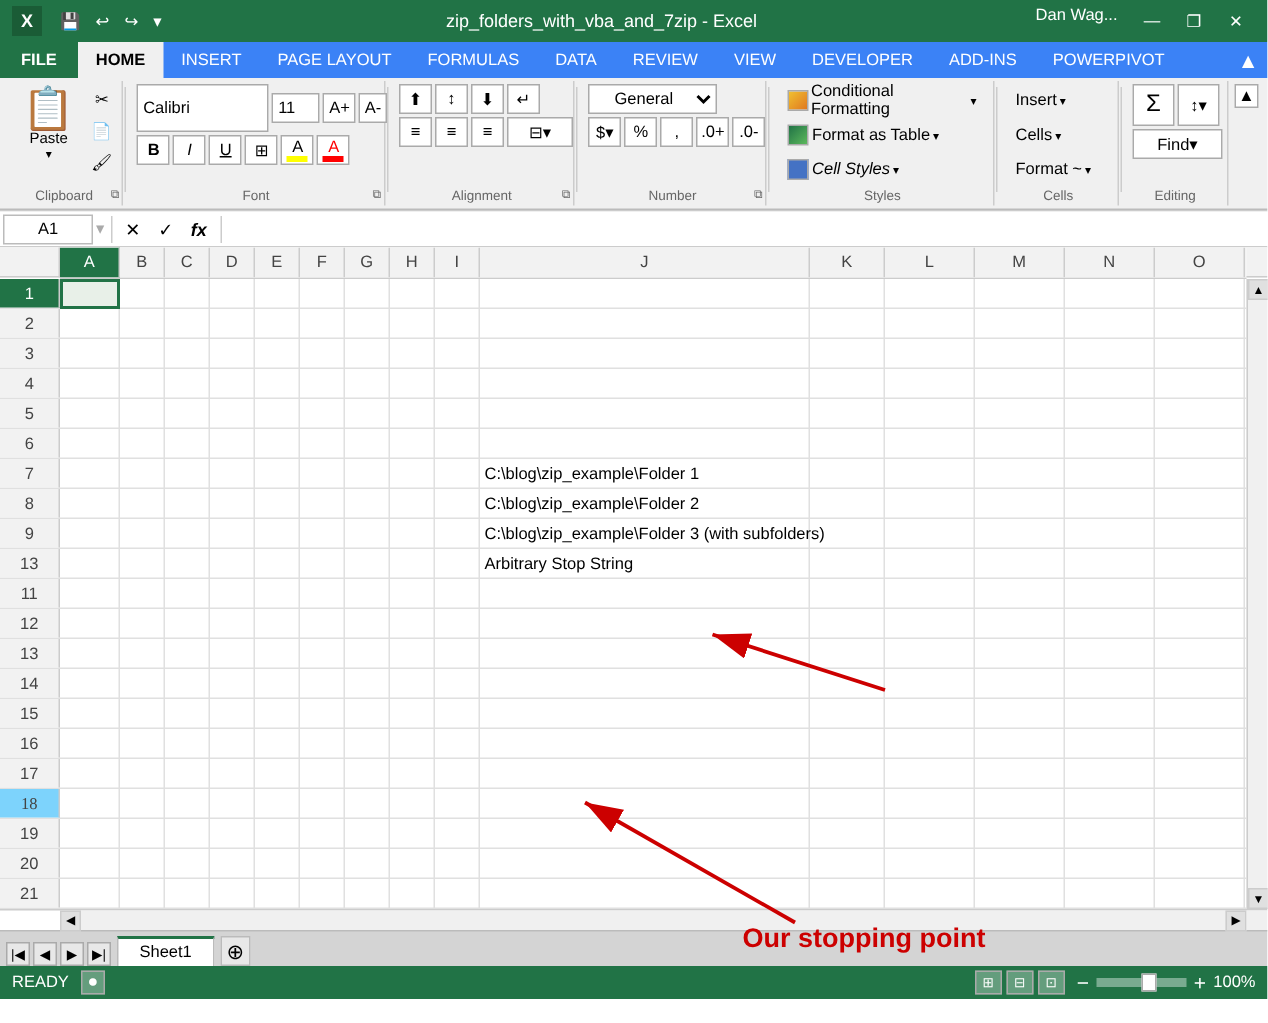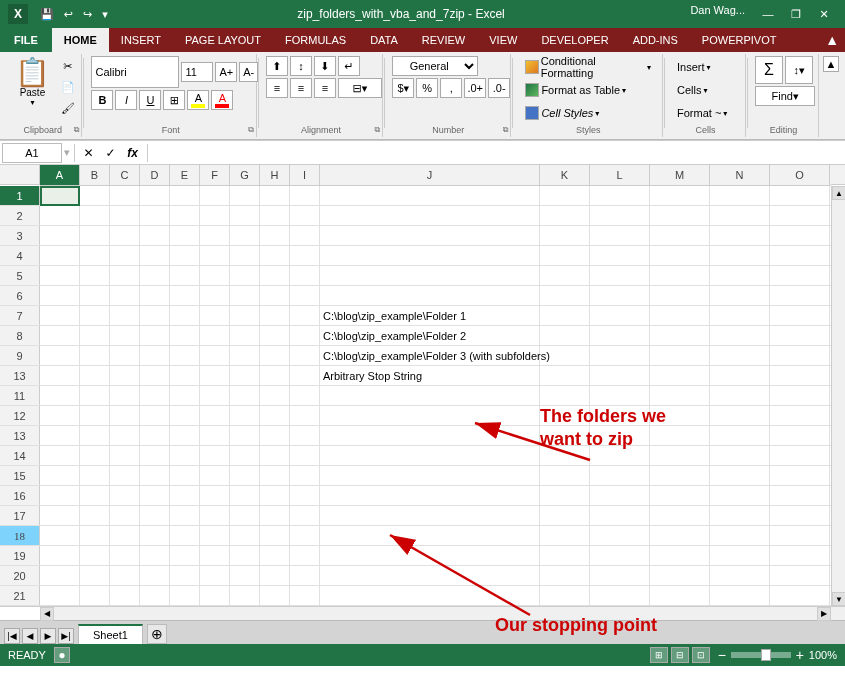--- a/index.html
+++ b/index.html
@@ -12,21 +12,21 @@
     .title-bar-right { display: flex; gap: 2px; }
     .win-btn { width: 26px; height: 20px; display: flex; align-items: center; justify-content: center; font-size: 11px; color: #fff; cursor: pointer; background: transparent; }
 
     
     .excel-icon { width: 20px; height: 20px; background: #1a5c36; display: flex; align-items: center; justify-content: center; font-weight: bold; color: #fff; font-size: 12px; margin-right: 4px; }
     .quick-access { display: flex; gap: 2px; align-items: center; }
     .qa-btn { padding: 2px 4px; font-size: 11px; color: #fff; cursor: pointer; }
 
     
     .ribbon { background: #f0f0f0; border-bottom: 1px solid #ccc; }
-    .ribbon-tabs { background: #7f1d1d; display: flex; height: 24px; }
+    .ribbon-tabs { background: #3b82f6; display: flex; height: 24px; }
     .ribbon-tab { padding: 0 12px; display: flex; align-items: center; font-size: 11px; color: #fff; cursor: pointer; height: 24px; }
     .ribbon-tab.active { background: #f0f0f0; color: #000; font-weight: bold; }
 
     
     .ribbon-tab.file { background: #217346; padding: 0 14px; font-weight: bold; }
 
     .ribbon-content { display: flex; height: 88px; background: #f0f0f0; border-bottom: 1px solid #bbb; padding: 2px 4px; gap: 1px; }
     .ribbon-group { display: flex; flex-direction: column; border-right: 1px solid #ccc; padding: 2px 6px; min-width: 50px; position: relative; }
     .ribbon-group-label { font-size: 9px; color: #666; text-align: center; position: absolute; bottom: 2px; left: 0; right: 0; }
     .ribbon-group-content { display: flex; align-items: flex-start; gap: 2px; flex: 1; padding-bottom: 14px; }
@@ -760,21 +760,20 @@
         <marker id="arrowhead2" markerWidth="10" markerHeight="7" refX="10" refY="3.5" orient="auto">
           <polygon points="0 0, 10 3.5, 0 7" fill="#cc0000"></polygon>
         </marker>
       </defs>
 
       <line x1="590" y1="295" x2="475" y2="258" stroke="#cc0000" stroke-width="2.5" marker-end="url(#arrowhead1)"></line>
 
       <line x1="530" y1="450" x2="390" y2="370" stroke="#cc0000" stroke-width="2.5" marker-end="url(#arrowhead2)"></line>
     </svg>
 
-    <div class="annotation-text" style="top:240px;left:540px;font-size:18px;line-height:1.3;">The folders we<br>want to zip</div>
 
     <div class="annotation-text" style="top:450px;left:495px;font-size:18px;">Our stopping point</div>
   </div>
 </div>
 
 <div style="display:flex;flex-direction:column;">
 
   <div class="sheet-tabs-bar">
     <div style="display:flex;align-items:center;gap:2px;padding:0 4px;">
       <div style="width:16px;height:16px;border:1px solid #aaa;background:#e8e8e8;display:flex;align-items:center;justify-content:center;cursor:pointer;font-size:9px;">|◀</div>

